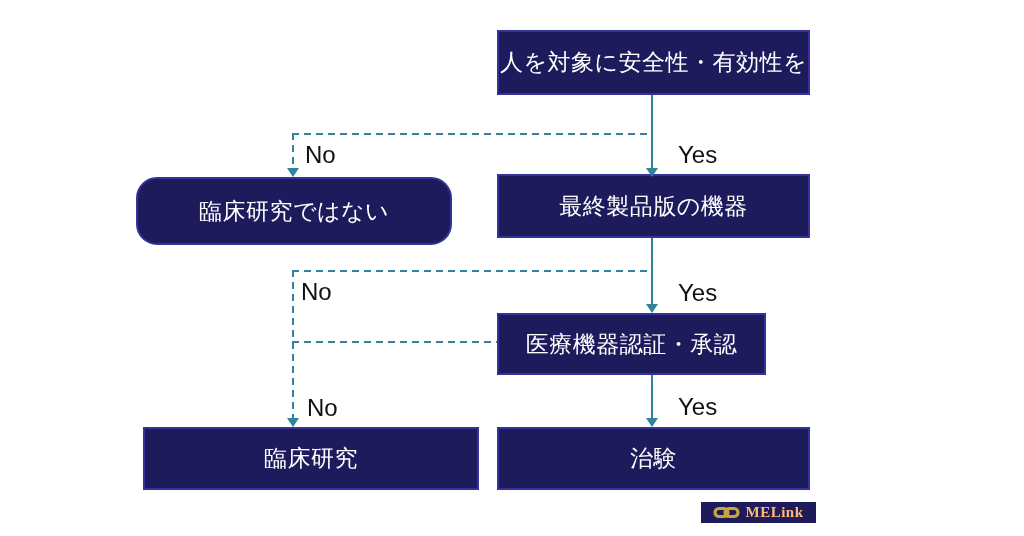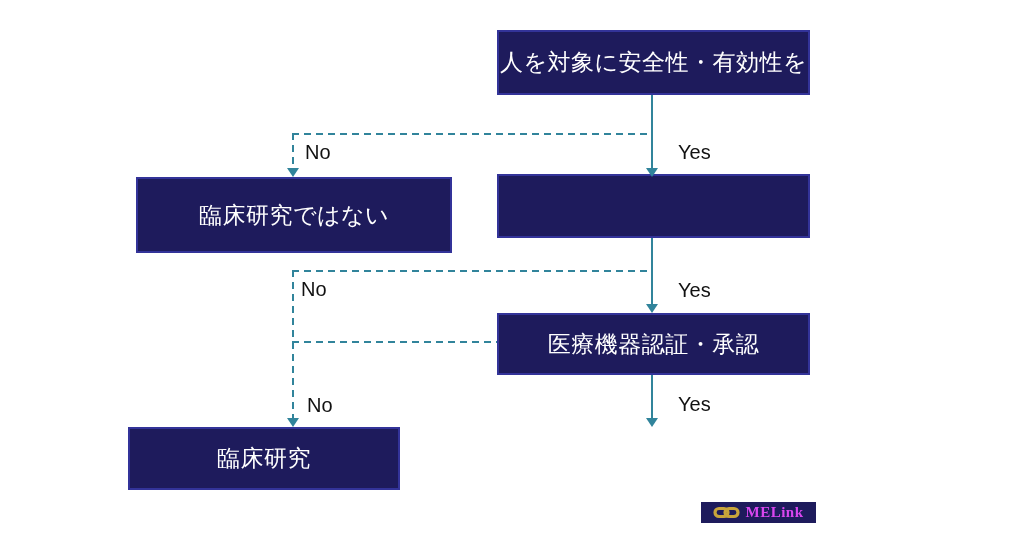--- a/index.html
+++ b/index.html
@@ -25,56 +25,60 @@
     font-size:23px;line-height:1.26;letter-spacing:0.5px;
   }
   .vline{position:absolute;width:2px;background:var(--arrow);}
   .dash-h{position:absolute;height:2px;
     background:repeating-linear-gradient(90deg,var(--arrow) 0 7px,transparent 7px 12px);}
   .dash-v{position:absolute;width:2px;
     background:repeating-linear-gradient(180deg,var(--arrow) 0 7px,transparent 7px 12px);}
   .arrow-down{position:absolute;width:0;height:0;
     border-left:6px solid transparent;border-right:6px solid transparent;
     border-top:9px solid var(--arrow);}
-  .edge-label{position:absolute;font-size:20px;color:var(--label-text);}
+  .edge-label{position:absolute;font-size:24px;color:var(--label-text);}
   .logo-bar{
     position:absolute;left:701px;top:502px;width:115px;height:21px;
     background:var(--box-fill);display:flex;align-items:center;
     justify-content:center;gap:5px;
   }
   .logo-text{
-    color:#d946ef;font-family:"Liberation Serif",serif;font-weight:bold;
+    color:#fdba74;font-family:"Liberation Serif",serif;font-weight:bold;
     font-size:15px;letter-spacing:0.5px;
   }
   .chain-icon rect{stroke:var(--logo-gold);}
 </style>
 </head>
 <body>
 
 <div class="canvas">
 
   <div class="box" style="left:497px;top:30px;width:313px;height:65px;justify-content:center;">
     <span>人を対象に安全性・有効性を</span>
   </div>
 
-  <div class="box" style="left:136px;top:177px;width:316px;height:76px;">
+  <div class="box" style="left:136px;top:177px;width:316px;height:68px;border-radius:21px;">
     <span>臨床研究ではない</span>
   </div>
 
   <div class="box" style="left:497px;top:174px;width:313px;height:64px;">
+    <span>最終製品版の機器</span>
   </div>
 
-  <div class="box" style="left:497px;top:313px;width:313px;height:62px;">
+  <div class="box" style="left:497px;top:313px;width:269px;height:62px;">
     <span>医療機器認証・承認</span>
   </div>
 
-  <div class="box" style="left:128px;top:427px;width:272px;height:63px;">
+  <div class="box" style="left:143px;top:427px;width:336px;height:63px;">
     <span>臨床研究</span>
   </div>
 
+  <div class="box" style="left:497px;top:427px;width:313px;height:63px;">
+    <span>治験</span>
+  </div>
 
   <div class="vline" style="left:651px;top:95px;height:74px;"></div>
   <div class="arrow-down" style="left:646px;top:168px;"></div>
 
   <div class="vline" style="left:651px;top:238px;height:67px;"></div>
   <div class="arrow-down" style="left:646px;top:304px;"></div>
 
   <div class="vline" style="left:651px;top:375px;height:44px;"></div>
   <div class="arrow-down" style="left:646px;top:418px;"></div>
 

